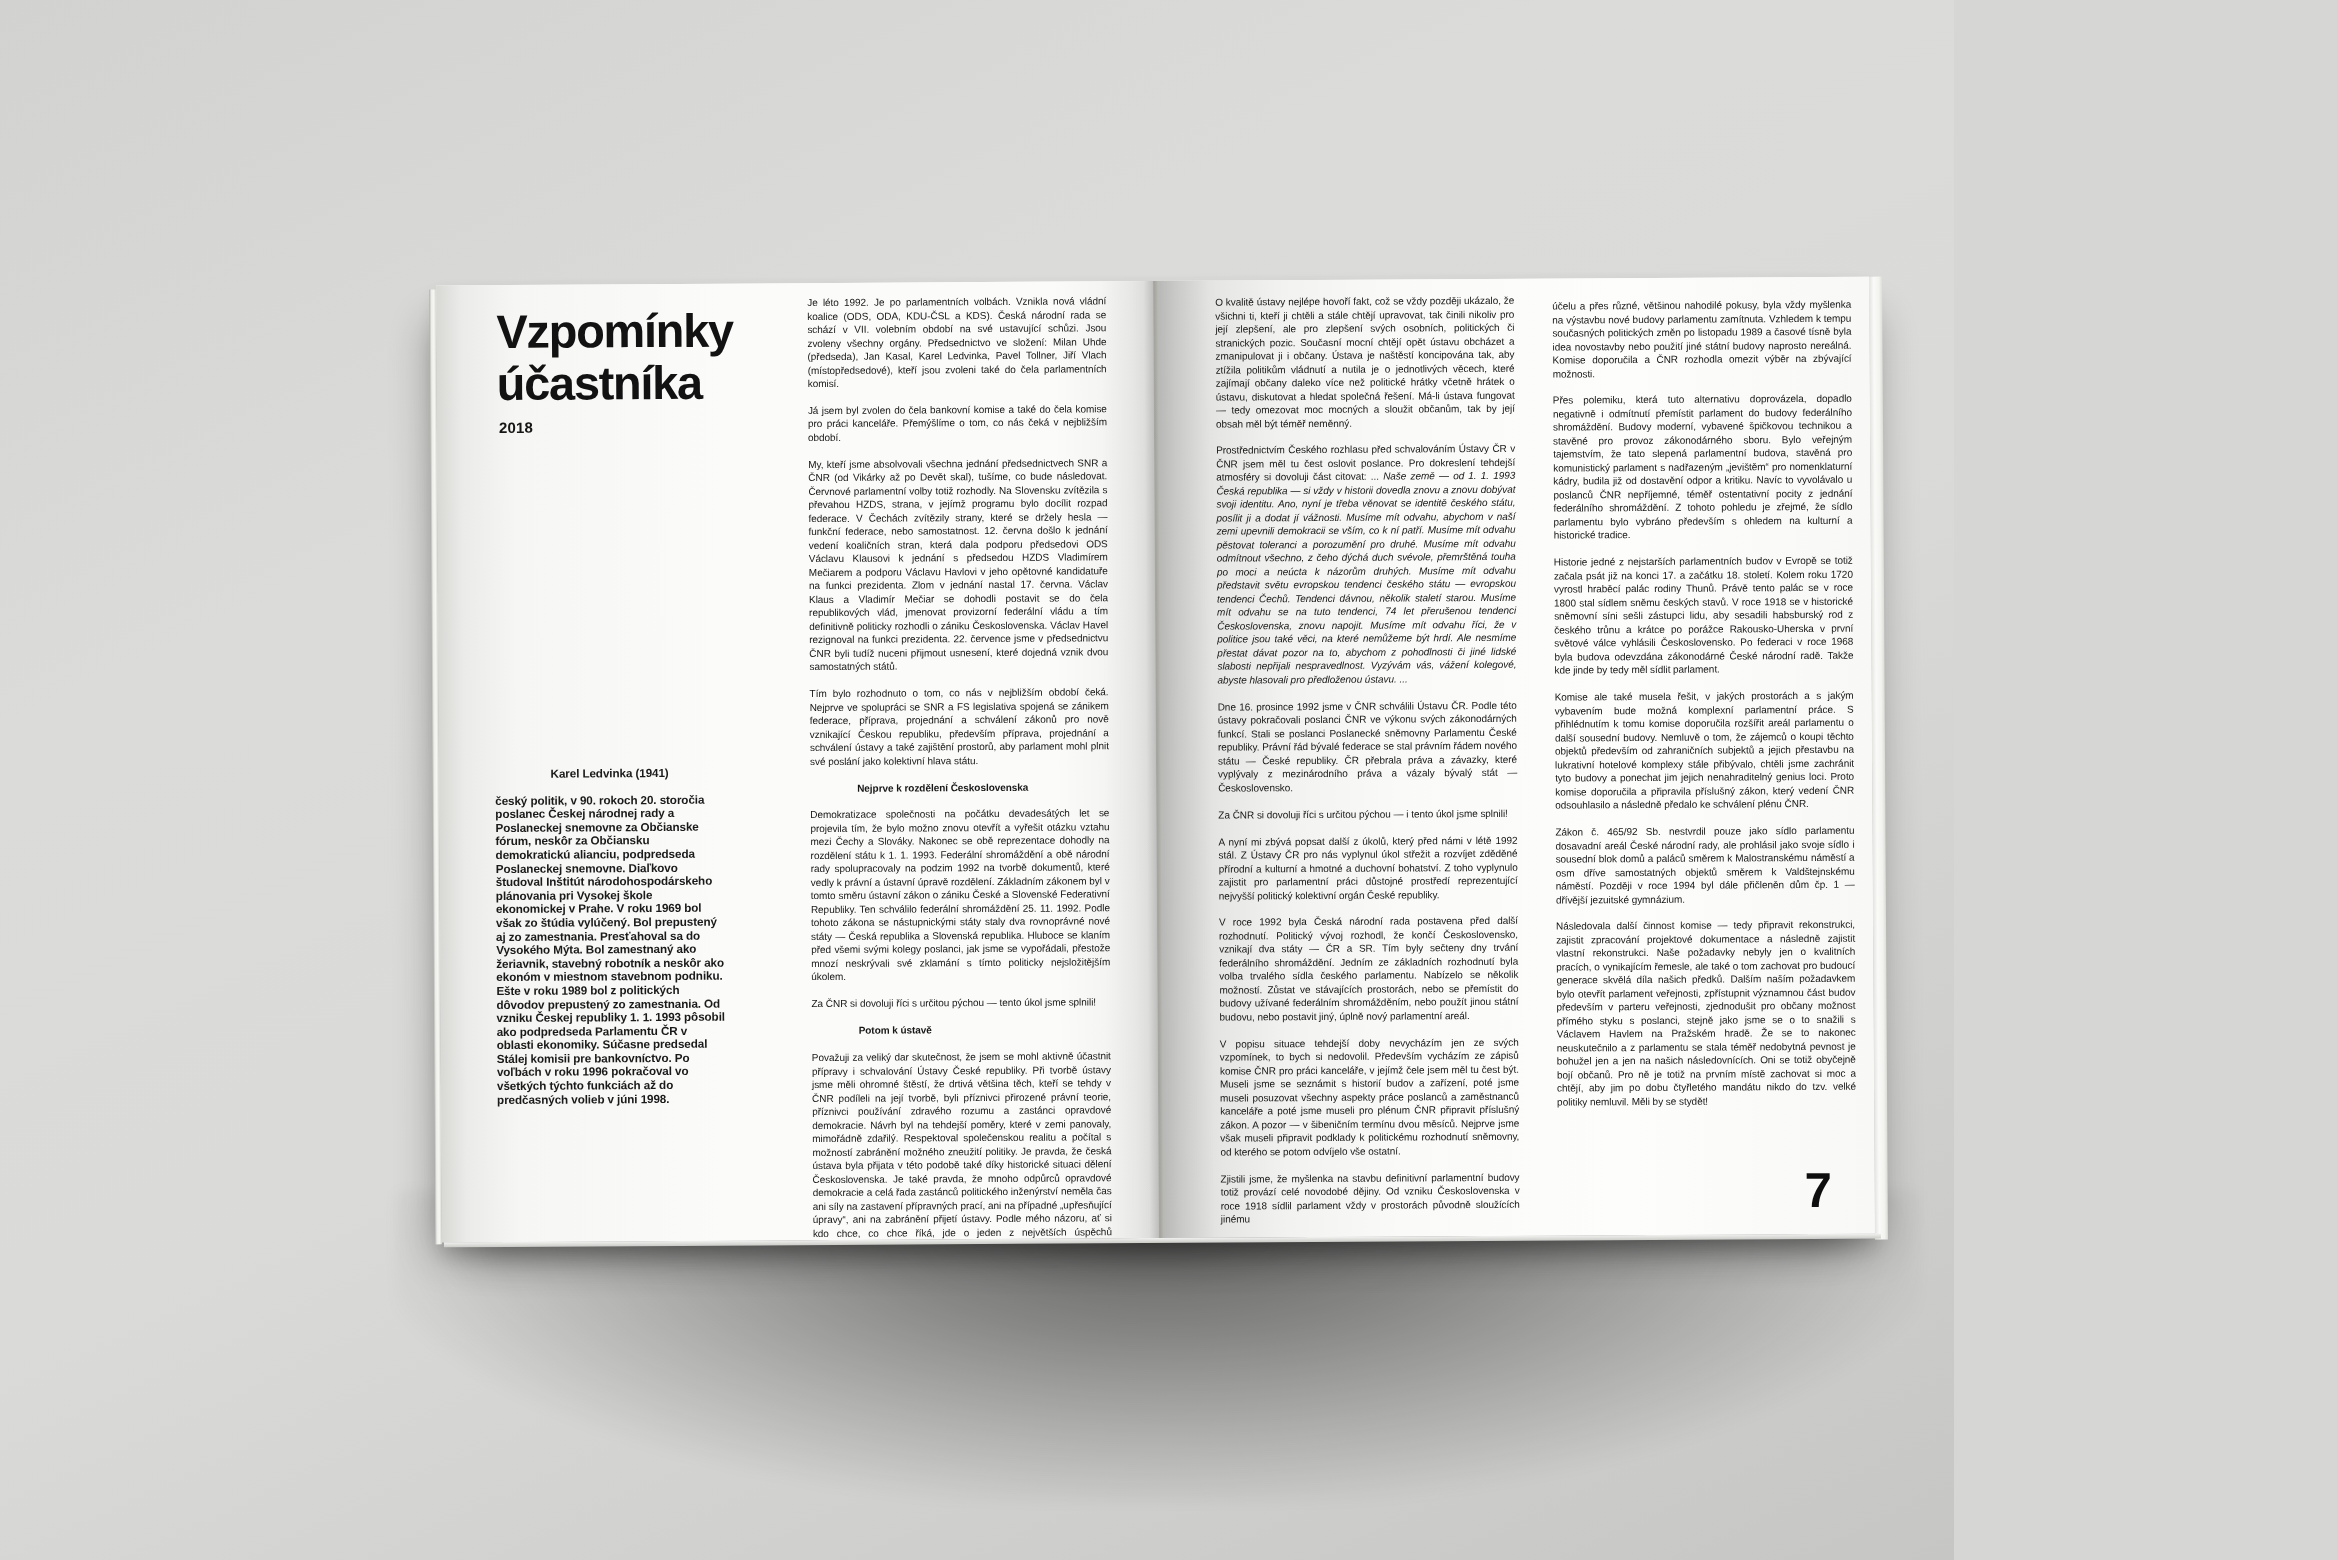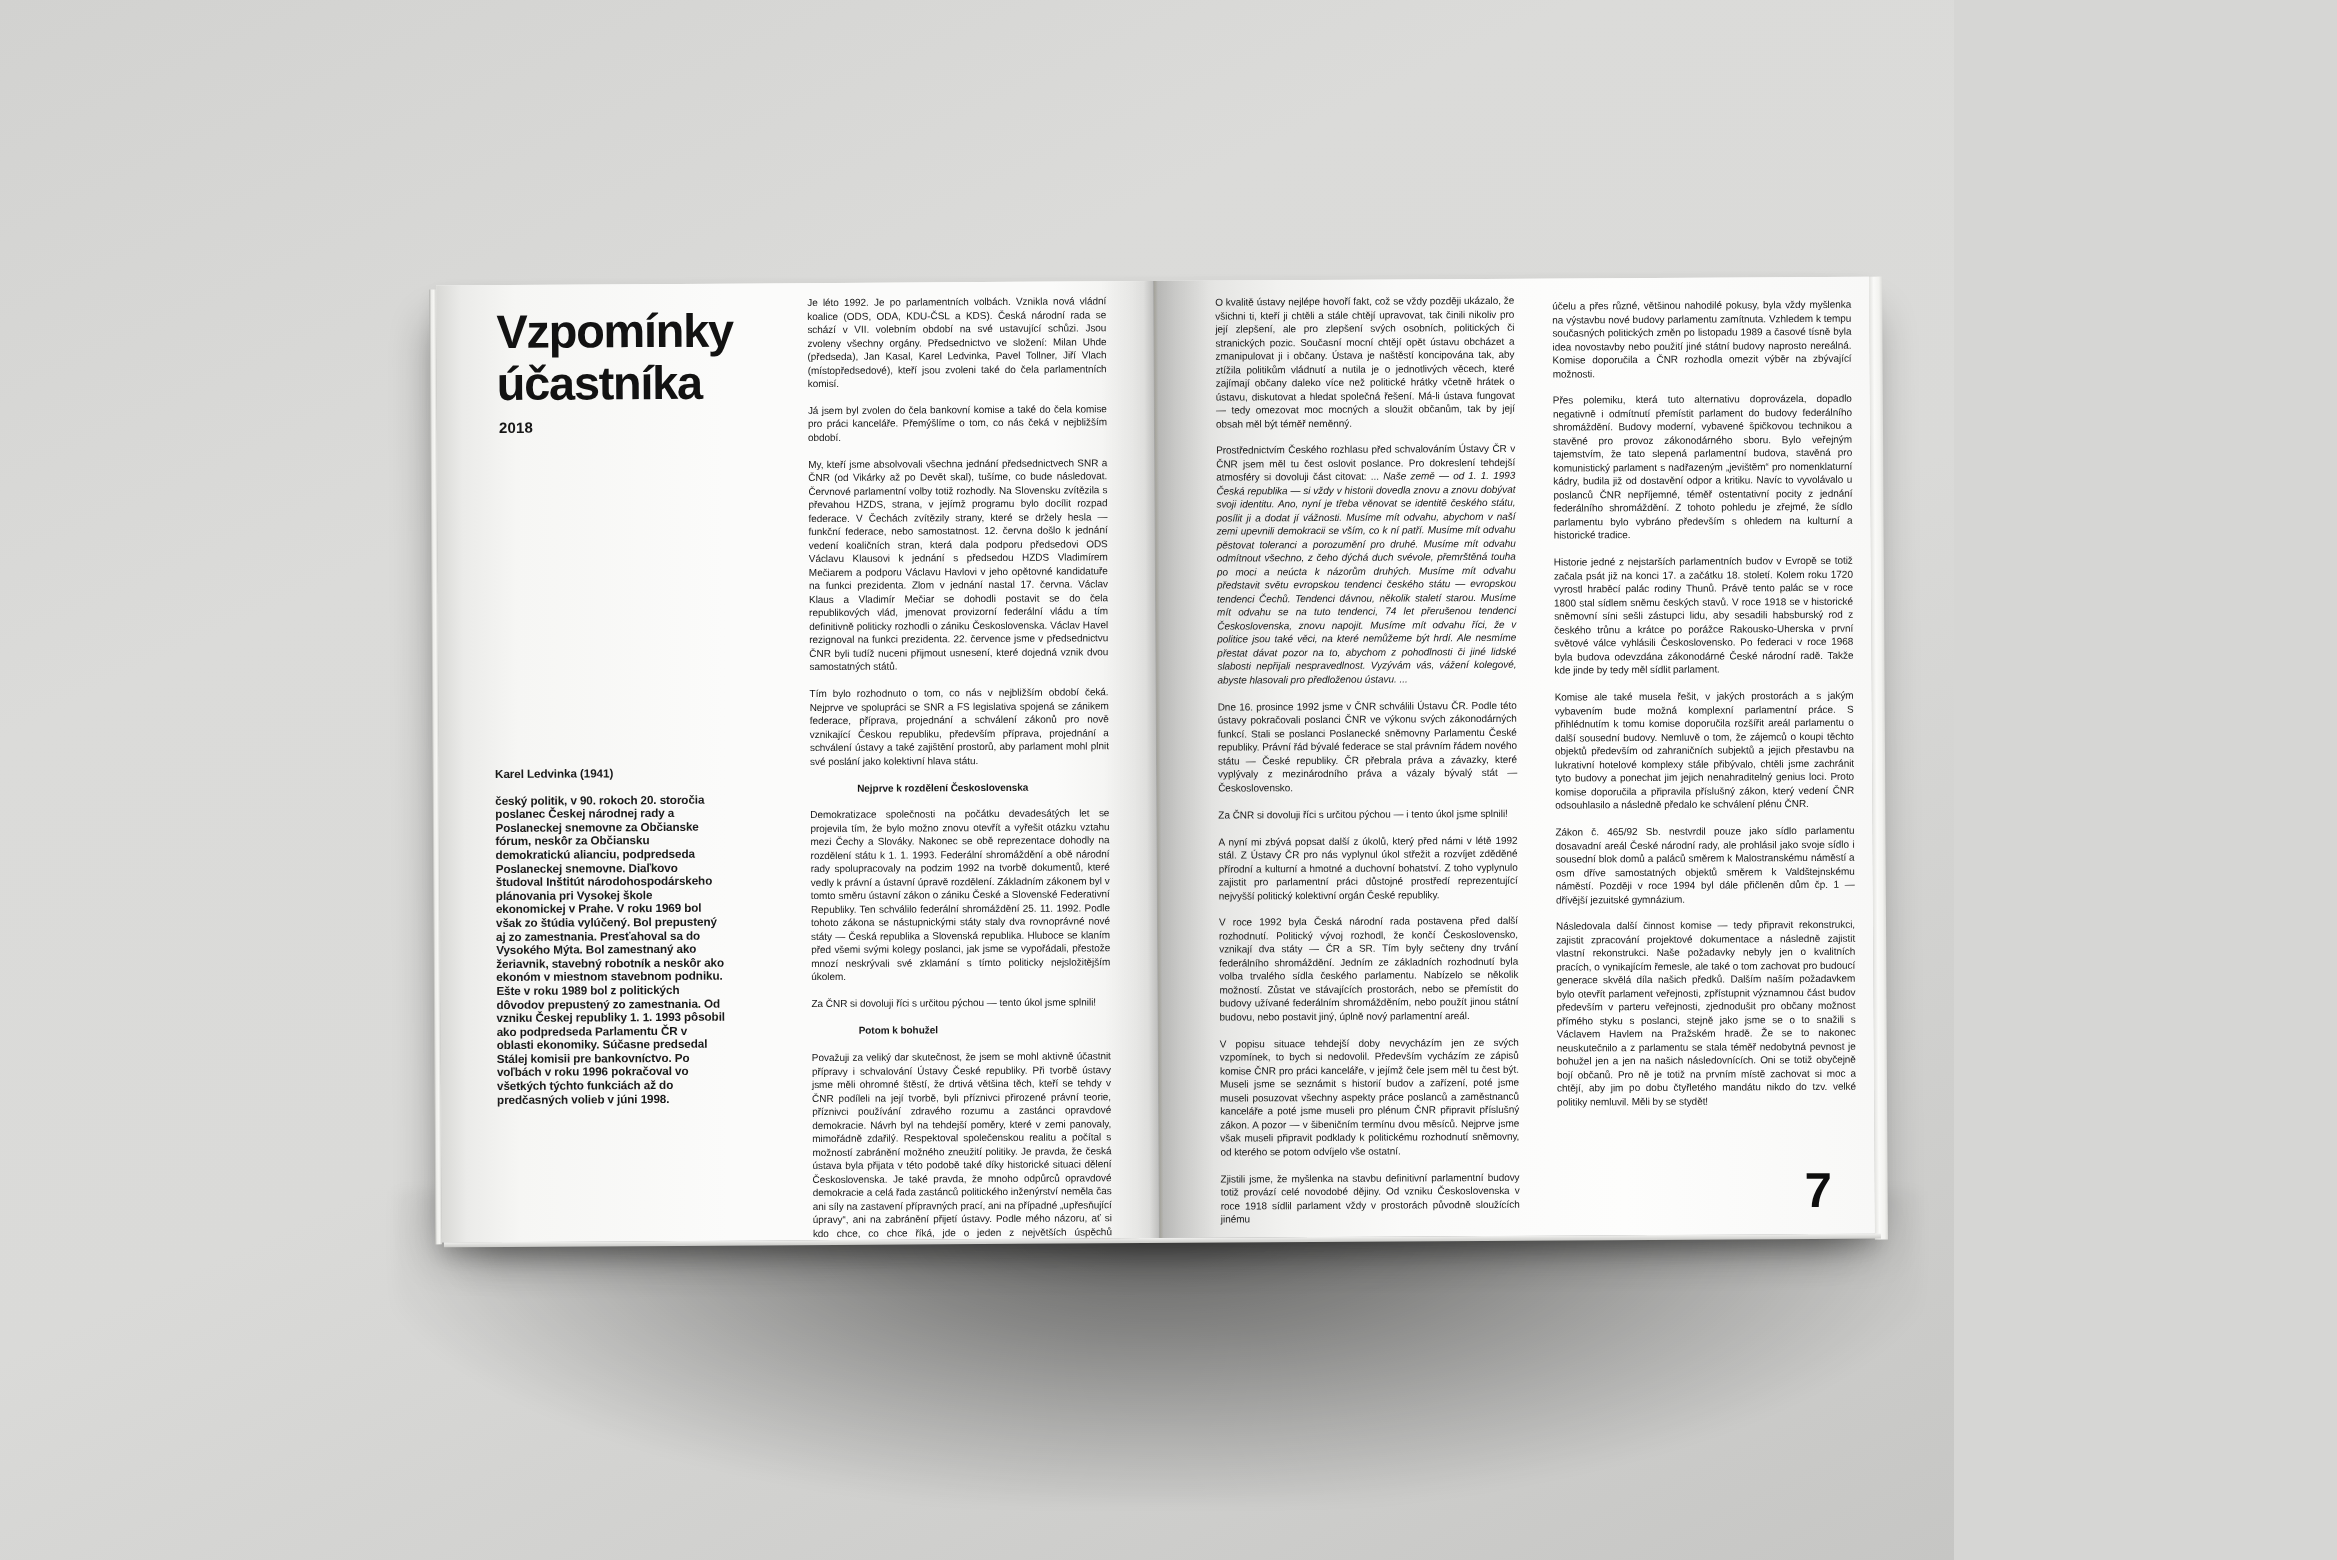--- a/index.html
+++ b/index.html
@@ -55,21 +55,21 @@
   }
   .title span{display:block;}
   .year{
     position:absolute;left:62px;top:134px;
     font-size:15px;font-weight:bold;letter-spacing:0.2px;color:#161616;text-align:right;
   }
   .bio{
     position:absolute;left:56px;top:482px;width:229px;
     font-size:11.7px;line-height:13.6px;font-weight:600;color:#1a1a1a;letter-spacing:-0.1px;
   }
-  .bio-name{margin:0 0 13px 0;}
+  .bio-name{margin:0 0 13px 0;text-align:center;}
   .col{
     position:absolute;width:299px;color:#161616;
     font-size:10px;line-height:13.5px;font-weight:500;letter-spacing:-0.05px;
   }
   .col p{margin:0 0 13.4px 0;text-align:justify;}
   .col p.subhead{padding-left:47px;text-align:left;font-weight:600;}
   .col .it{font-style:italic;}
   .col-left-main{left:371px;top:13px;}
   .col-r1{left:62px;top:15px;}
   .col-r2{left:399px;top:21px;}
@@ -102,21 +102,21 @@
       </div>
 
       <div class="col col-left-main">
           <p><span>Je léto 1992. Je po parlamentních volbách. Vznikla nová vládní koalice (ODS, ODA, KDU-ČSL a KDS). Česká národní rada se schází v VII. volebním období na své ustavující schůzi. Jsou zvoleny všechny orgány. Předsednictvo ve složení: Milan Uhde (předseda), Jan Kasal, Karel Ledvinka, Pavel Tollner, Jiří Vlach (místopředsedové), kteří jsou zvoleni také do čela parlamentních komisí.</span></p>
           <p><span>Já jsem byl zvolen do čela bankovní komise a také do čela komise pro práci kanceláře. Přemýšlíme o tom, co nás čeká v nejbližším období.</span></p>
           <p><span>My, kteří jsme absolvovali všechna jednání předsednictvech SNR a ČNR (od Vikárky až po Devět skal), tušíme, co bude následovat. Červnové parlamentní volby totiž rozhodly. Na Slovensku zvítězila s převahou HZDS, strana, v jejímž programu bylo docílit rozpad federace. V Čechách zvítězily strany, které se držely hesla — funkční federace, nebo samostatnost. 12. června došlo k jednání vedení koaličních stran, která dala podporu předsedovi ODS Václavu Klausovi k jednání s předsedou HZDS Vladimírem Mečiarem a podporu Václavu Havlovi v jeho opětovné kandidatuře na funkci prezidenta. Zlom v jednání nastal 17. června. Václav Klaus a Vladimír Mečiar se dohodli postavit se do čela republikových vlád, jmenovat provizorní federální vládu a tím definitivně politicky rozhodli o zániku Československa. Václav Havel rezignoval na funkci prezidenta. 22. července jsme v předsednictvu ČNR byli tudíž nuceni přijmout usnesení, které dojedná vznik dvou samostatných států.</span></p>
           <p><span>Tím bylo rozhodnuto o tom, co nás v nejbližším období čeká. Nejprve ve spolupráci se SNR a FS legislativa spojená se zánikem federace, příprava, projednání a schválení zákonů pro nově vznikající Českou republiku, především příprava, projednání a schválení ústavy a také zajištění prostorů, aby parlament mohl plnit své poslání jako kolektivní hlava státu.</span></p>
           <p class="subhead"><span>Nejprve k rozdělení Československa</span></p>
           <p><span>Demokratizace společnosti na počátku devadesátých let se projevila tím, že bylo možno znovu otevřít a vyřešit otázku vztahu mezi Čechy a Slováky. Nakonec se obě reprezentace dohodly na rozdělení státu k 1. 1. 1993. Federální shromáždění a obě národní rady spolupracovaly na podzim 1992 na tvorbě dokumentů, které vedly k právní a ústavní úpravě rozdělení. Základním zákonem byl v tomto směru ústavní zákon o zániku České a Slovenské Federativní Republiky. Ten schválilo federální shromáždění 25. 11. 1992. Podle tohoto zákona se nástupnickými státy staly dva rovnoprávné nové státy — Česká republika a Slovenská republika. Hluboce se klaním před všemi svými kolegy poslanci, jak jsme se vypořádali, přestože mnozí neskrývali své zklamání s tímto politicky nejsložitějším úkolem.</span></p>
           <p><span>Za ČNR si dovoluji říci s určitou pýchou — tento úkol jsme splnili!</span></p>
-          <p class="subhead"><span>Potom k bohužel</span></p>
+          <p class="subhead"><span>Potom k ústavě</span></p>
           <p><span>Považuji za veliký dar skutečnost, že jsem se mohl aktivně účastnit přípravy i schvalování Ústavy České republiky. Při tvorbě ústavy jsme měli ohromné štěstí, že drtivá většina těch, kteří se tehdy v ČNR podíleli na její tvorbě, byli příznivci přirozené právní teorie, příznivci používání zdravého rozumu a zastánci opravdové demokracie. Návrh byl na tehdejší poměry, které v zemi panovaly, mimořádně zdařilý. Respektoval společenskou realitu a počítal s možností zabránění možného zneužití politiky. Je pravda, že česká ústava byla přijata v této podobě také díky historické situaci dělení Československa. Je také pravda, že mnoho odpůrců opravdové demokracie a celá řada zastánců politického inženýrství neměla čas ani síly na zastavení přípravných prací, ani na případné „upřesňující úpravy“, ani na zabránění přijetí ústavy. Podle mého názoru, ať si kdo chce, co chce říká, jde o jeden z největších úspěchů polistopadového vývoje.</span></p>
         </div>
     </div>
 
     <div class="page page-right">
       <div class="col col-r1">
           <p><span>O kvalitě ústavy nejlépe hovoří fakt, což se vždy později ukázalo, že všichni ti, kteří ji chtěli a stále chtějí upravovat, tak činili nikoliv pro její zlepšení, ale pro zlepšení svých osobních, politických či stranických pozic. Současní mocní chtějí opět ústavu obcházet a zmanipulovat ji i občany. Ústava je naštěstí koncipována tak, aby ztížila politikům vládnutí a nutila je o jednotlivých věcech, které zajímají občany daleko více než politické hrátky včetně hrátek o ústavu, diskutovat a hledat společná řešení. Má-li ústava fungovat — tedy omezovat moc mocných a sloužit občanům, tak by její obsah měl být téměř neměnný.</span></p>
           <p><span>Prostřednictvím Českého rozhlasu před schvalováním Ústavy ČR v ČNR jsem měl tu čest oslovit poslance. Pro dokreslení tehdejší atmosféry si dovoluji část citovat: ... </span><span class="it">Naše země — od 1. 1. 1993 Česká republika — si vždy v historii dovedla znovu a znovu dobývat svoji identitu. Ano, nyní je třeba věnovat se identitě českého státu, posílit ji a dodat jí vážnosti. Musíme mít odvahu, abychom v naší zemi upevnili demokracii se vším, co k ní patří. Musíme mít odvahu pěstovat toleranci a porozumění pro druhé. Musíme mít odvahu odmítnout všechno, z čeho dýchá duch svévole, přemrštěná touha po moci a neúcta k názorům druhých. Musíme mít odvahu představit světu evropskou tendenci českého státu — evropskou tendenci Čechů. Tendenci dávnou, několik staletí starou. Musíme mít odvahu se na tuto tendenci, 74 let přerušenou tendenci Československa, znovu napojit. Musíme mít odvahu říci, že v politice jsou také věci, na které nemůžeme být hrdí. Ale nesmíme přestat dávat pozor na to, abychom z pohodlnosti či jiné lidské slabosti nepřijali nespravedlnost. Vyzývám vás, vážení kolegové, abyste hlasovali pro předloženou ústavu. ...</span></p>
           <p><span>Dne 16. prosince 1992 jsme v ČNR schválili Ústavu ČR. Podle této ústavy pokračovali poslanci ČNR ve výkonu svých zákonodárných funkcí. Stali se poslanci Poslanecké sněmovny Parlamentu České republiky. Právní řád bývalé federace se stal právním řádem nového státu — České republiky. ČR přebrala práva a závazky, které vyplývaly z mezinárodního práva a vázaly bývalý stát — Československo.</span></p>
           <p><span>Za ČNR si dovoluji říci s určitou pýchou — i tento úkol jsme splnili!</span></p>

